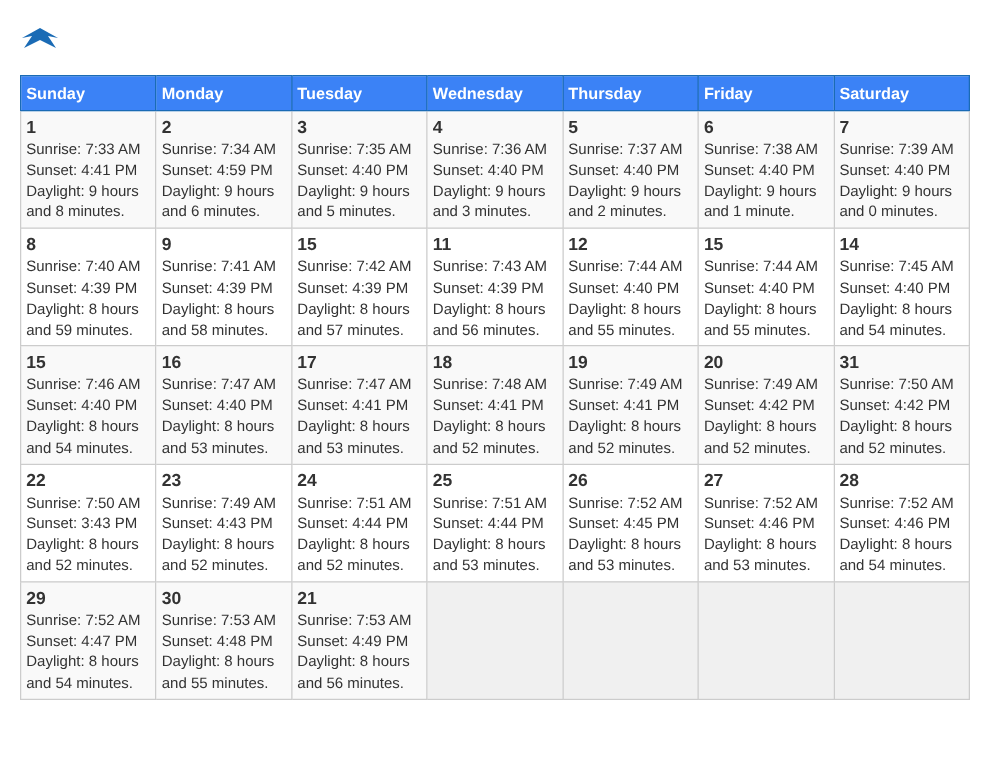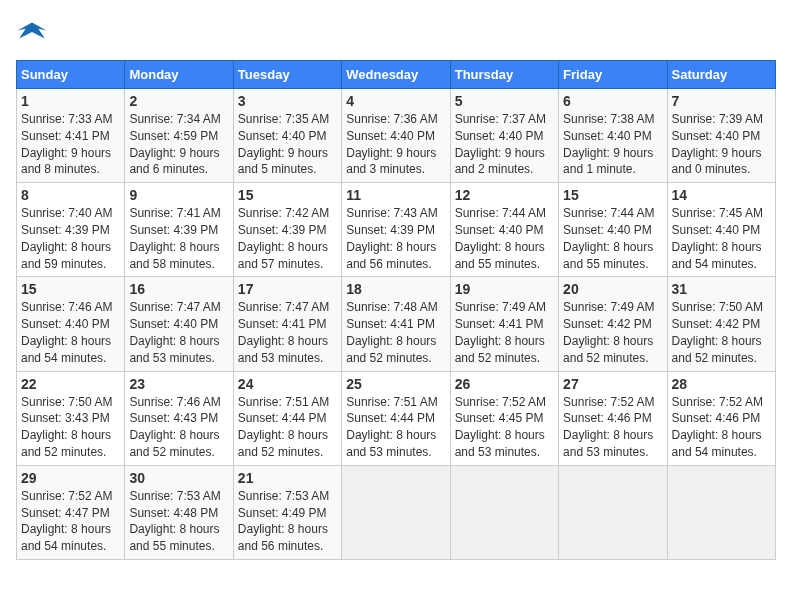--- a/index.html
+++ b/index.html
@@ -277,21 +277,21 @@
       <tr>
         <td>
           <span class="day-number">22</span>
           <div class="day-info">Sunrise: 7:50 AM
 Sunset: 3:43 PM
 Daylight: 8 hours
 and 52 minutes.</div>
         </td>
         <td>
           <span class="day-number">23</span>
-          <div class="day-info">Sunrise: 7:46 AM
+          <div class="day-info">Sunrise: 7:49 AM
 Sunset: 4:43 PM
 Daylight: 8 hours
 and 52 minutes.</div>
         </td>
         <td>
           <span class="day-number">24</span>
           <div class="day-info">Sunrise: 7:51 AM
 Sunset: 4:44 PM
 Daylight: 8 hours
 and 52 minutes.</div>

